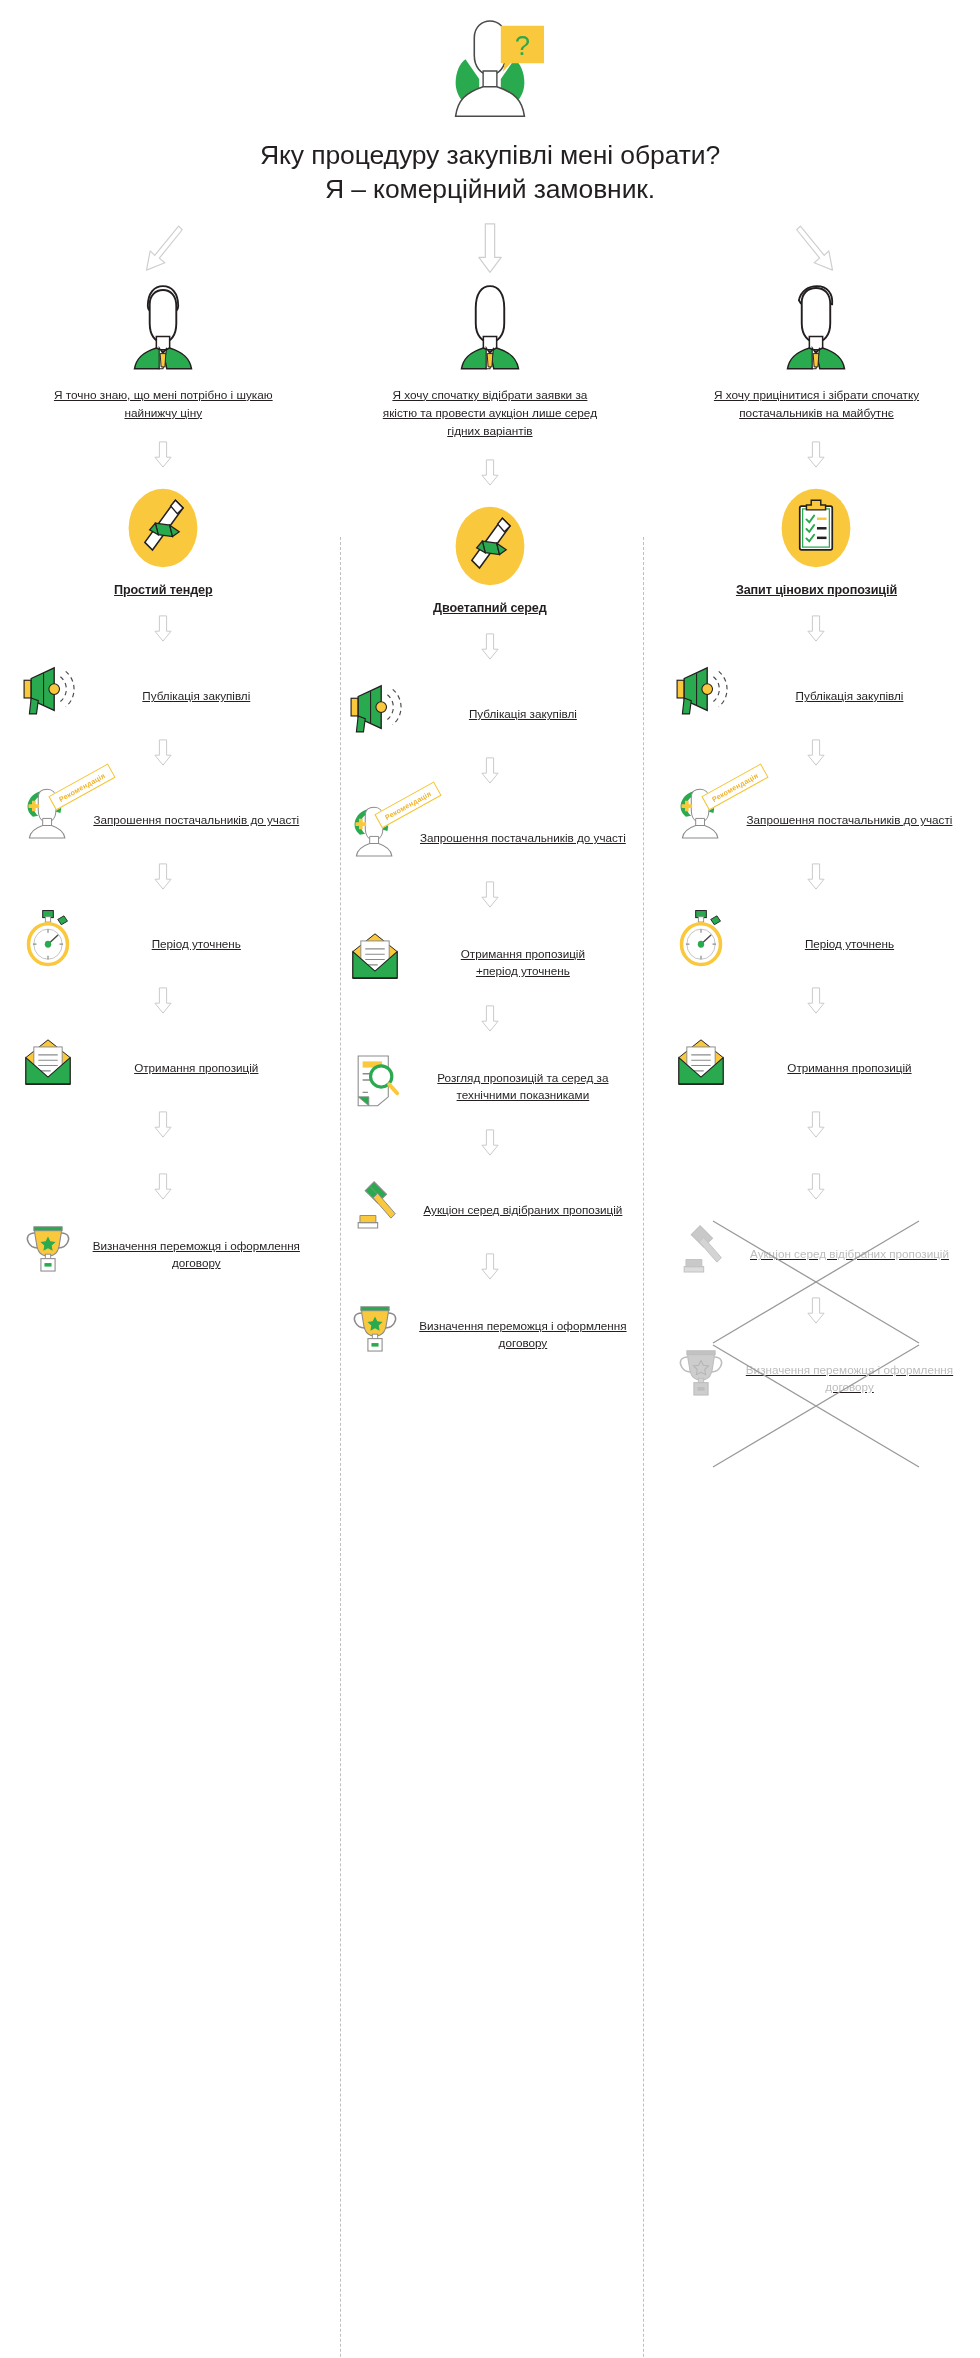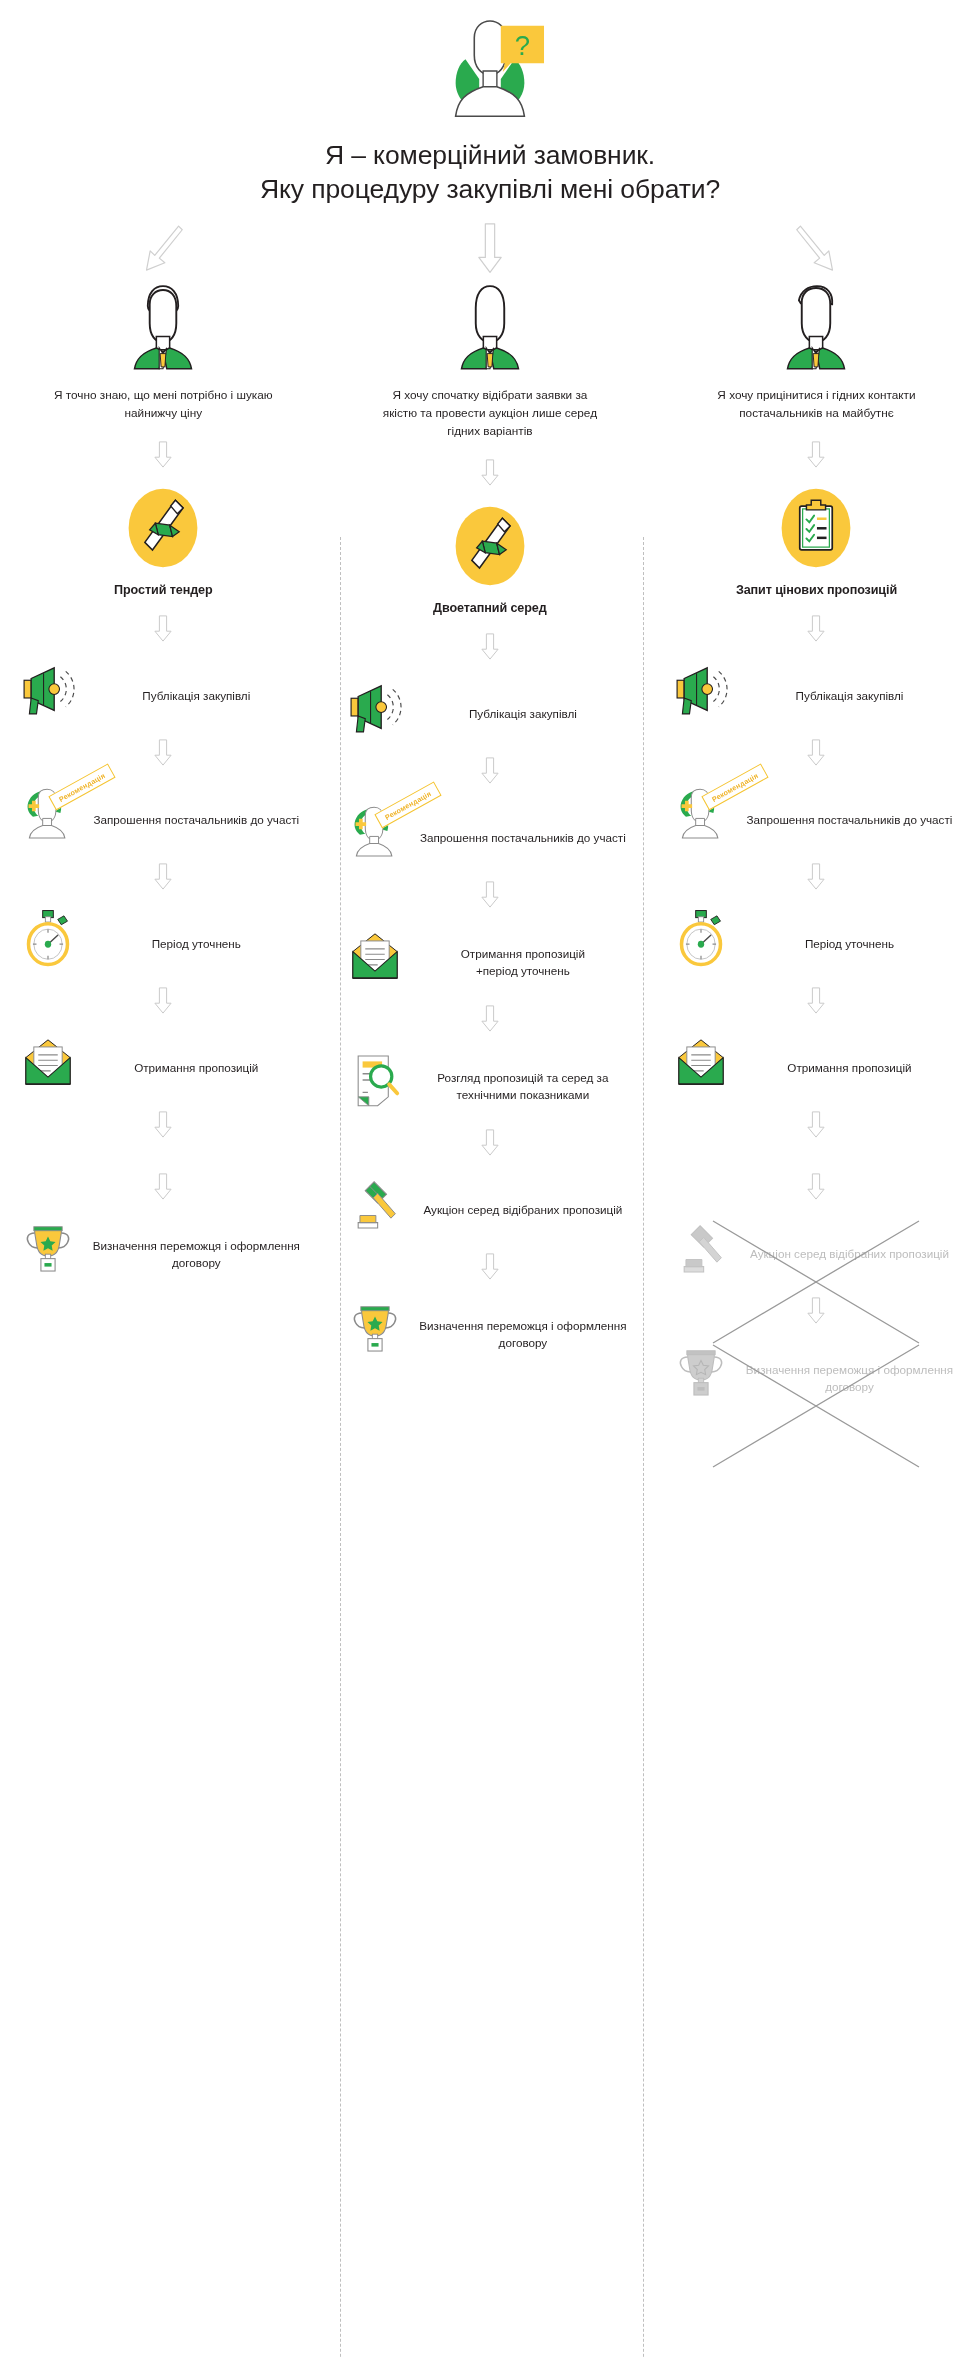--- a/index.html
+++ b/index.html
@@ -33,20 +33,21 @@
     letter-spacing: -0.1px;
   }
   .title-line { display: block; }
 
   
   .board {
     position: relative;
     width: 980px;
     margin: 0 auto;
     padding-top: 8px;
+    text-decoration: underline;
   }
   .divider {
     position: absolute;
     top: 330px;
     width: 0;
     border-left: 1px dashed #bfbfbf;
     height: 2000px;
   }
   .divider.d1 { left: 340px; }
   .divider.d2 { left: 643px; }
@@ -171,22 +172,22 @@
     <path d="M49 20 C49 9 57 3 65 3 C73 3 81 9 81 20 L81 38 C81 50 74 58 65 58 C56 58 49 50 49 38 Z" fill="#ffffff" stroke="#4a4a4a" stroke-width="1.6"></path>
 
     <path d="M58 54 L58 72 L72 72 L72 54 Z" fill="#ffffff" stroke="#4a4a4a" stroke-width="1.4"></path>
 
     <path d="M58 70 C40 76 32 84 30 100 L100 100 C98 84 90 76 72 70 Z" fill="#ffffff" stroke="#4a4a4a" stroke-width="1.6"></path>
 
     <path d="M76 8 H120 V46 H86 L78 55 L80 46 H76 Z" fill="#FAC83C"></path>
     <text x="98" y="38" font-family="Liberation Sans, sans-serif" font-size="28" font-weight="400" fill="#2AAA4E" text-anchor="middle">?</text>
   </svg>
   <h1 class="title">
+    <span class="title-line">Яку процедуру закупівлі мені обрати?</span>
     <span class="title-line">Я – комерційний замовник.</span>
-    <span class="title-line">Яку процедуру закупівлі мені обрати?</span>
   </h1>
 </div>
 
 <div class="board">
   <div class="divider d1"></div>
   <div class="divider d2"></div>
   <div class="columns" id="columns">
       <div class="column">
         <div class="entry-arrow">
           <svg viewBox="0 0 48 58" width="44" height="54">
@@ -469,21 +470,21 @@
         </div>
         <div class="persona-icon"><svg viewBox="0 0 80 92" width="76" height="88">
     <path d="M22 18 C24 8 32 3 41 3 C52 3 58 11 57 22 C52 22 48 18 46 14 C42 19 32 21 24 21 Z" fill="#ffffff" stroke="#231f20" stroke-width="2"></path>
     <path d="M25 20 C25 11 31 5 40 5 C49 5 55 11 55 22 L55 42 C55 55 48 62 40 62 C32 62 25 55 25 42 Z" fill="#ffffff" stroke="#231f20" stroke-width="2"></path>
     <path d="M33 56 L33 70 L47 70 L47 56 Z" fill="#ffffff" stroke="#231f20" stroke-width="1.6"></path>
     <path d="M33 68 C20 72 12 78 10 90 L36 90 L40 72 Z" fill="#2AAA4E" stroke="#231f20" stroke-width="1.6"></path>
     <path d="M47 68 C60 72 68 78 70 90 L44 90 L40 72 Z" fill="#2AAA4E" stroke="#231f20" stroke-width="1.6"></path>
     <path d="M36 68 L40 74 L44 68 L40 90 L36 90 Z" fill="#ffffff" stroke="#231f20" stroke-width="1.2"></path>
     <path d="M37 74 L43 74 L42 88 L38 88 Z" fill="#FAC83C" stroke="#231f20" stroke-width="1"></path>
   </svg></div>
-        <div class="persona-text">Я хочу прицінитися і гідних контакти постачальників на майбутнє</div>
+        <div class="persona-text">Я хочу прицінитися і зібрати спочатку постачальників на майбутнє</div>
         <div class="arrow-down">
           <svg viewBox="0 0 22 30" width="20" height="27">
     <path d="M7 1 H15 V18 H20 L11 29 L2 18 H7 Z" fill="#ffffff" stroke="#c9c9c9" stroke-width="1.1" stroke-linejoin="round"></path>
   </svg>
         </div>
         <div class="proc-circle">
           <svg viewBox="0 0 90 90" width="86" height="88">
     <ellipse cx="45" cy="45" rx="36" ry="41" fill="#FAC83C"></ellipse>
     <rect x="28" y="22" width="34" height="46" rx="2" fill="#ffffff" stroke="#231f20" stroke-width="1.8"></rect>
     <rect x="31" y="25" width="28" height="40" fill="none" stroke="#2AAA4E" stroke-width="1.3"></rect>

